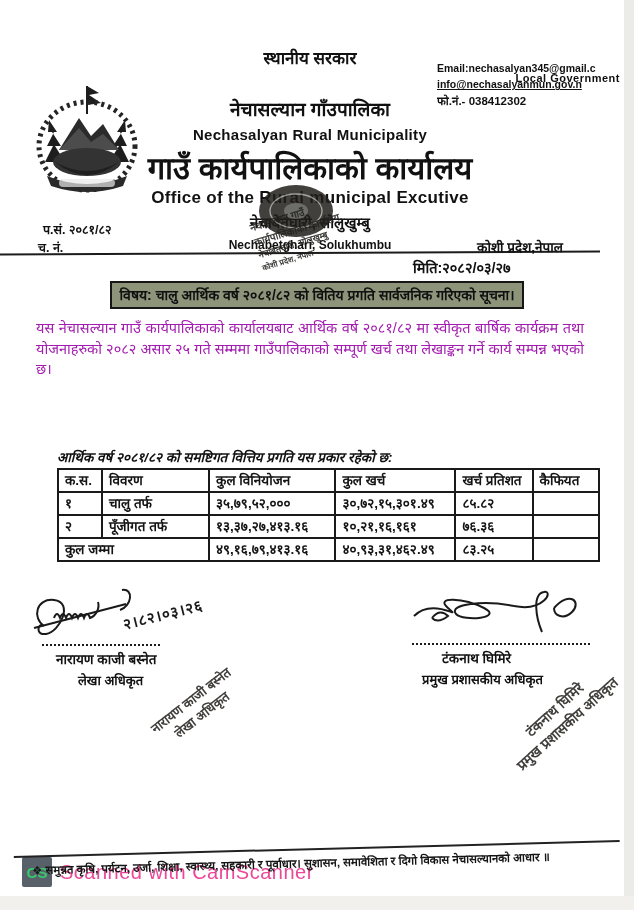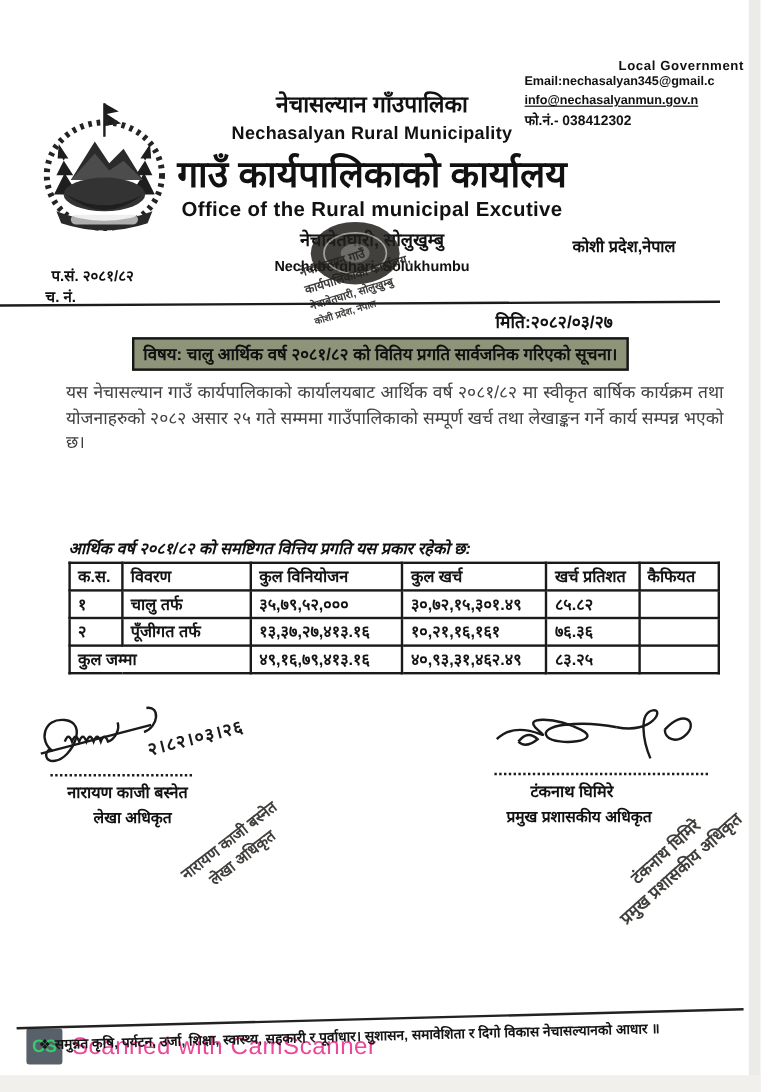--- a/index.html
+++ b/index.html
@@ -24,39 +24,39 @@
   .hdr .l3 { font-size:19px; font-weight:bold; margin-top:12px; }
   .hdr .l4 { font-size:15px; font-weight:bold; margin-top:4px; letter-spacing:.3px; }
   .hdr .l5 { font-size:31px; font-weight:bold; margin-top:3px; }
   .hdr .l6 { font-size:17px; font-weight:bold; margin-top:0; letter-spacing:.3px; }
   .hdr .l7 { font-size:15px; font-weight:bold; margin-top:4px; }
   .hdr .l8 { font-size:12px; font-weight:bold; margin-top:6px; }
 
   .logo { position:absolute; top:84px; left:33px; width:108px; height:118px; z-index:2; }
 
   .province { position:absolute; top:196px; left:430px; width:180px; text-align:center; z-index:3; }
-  .province .np { font-size:13.5px; font-weight:bold; }
+  .province .np { font-size:13.5px; font-weight:bold;margin-top:42px; }
   .province .en { font-size:12.5px; font-weight:bold; }
 
   .refno { position:absolute; top:221px; left:43px; font-size:12.5px; font-weight:bold; z-index:3; }
   .chno  { position:absolute; top:239px; left:38px; font-size:12.5px; font-weight:bold; z-index:3; }
   .rule  { position:absolute; top:252px; left:0; width:600px; border-top:2.5px solid #1c1c1c; transform:rotate(-0.3deg); z-index:1; }
   .date  { position:absolute; top:257px; left:413px; font-size:14.5px; font-weight:bold; z-index:3; }
 
   
   .seal { position:absolute; top:183px; left:238px; width:180px; height:110px; z-index:4; pointer-events:none; }
   .seal svg { position:absolute; top:0; left:18px; opacity:.92; }
   .seal .lines { position:absolute; top:38px; left:10px; transform:rotate(-17deg); transform-origin:left top; font-weight:bold; color:#23221f; opacity:.88; white-space:nowrap; }
   .seal .lines div { line-height:1.5; }
   .seal .s1 { font-size:10px; } .seal .s2 { font-size:10px; } .seal .s3 { font-size:9px; } .seal .s4 { font-size:8px; }
 
   .subject { position:absolute; top:281px; left:0; width:634px; text-align:center; z-index:3; }
   .subject span { display:inline-block; background:#8d947a; border:2px solid #161616; padding:2px 7px 3px; font-size:14px; font-weight:bold; color:#101010; }
 
-  .para { position:absolute; left:55px; width:548px; font-size:14.5px; line-height:1.42; text-align:justify; color:#404040; z-index:2; }
+  .para { position:absolute; left:36px; width:548px; font-size:14.5px; line-height:1.42; text-align:justify; color:#a21caf; z-index:2; }
   .p1 { top:318px; }
   .p2 { top:381px; }
 
   .tbl-intro { position:absolute; top:448px; left:57px; font-size:13.5px; font-weight:bold; font-style:italic; z-index:2; }
 
   table.prog { position:absolute; top:468px; left:57px; width:543px; border-collapse:collapse; z-index:2; }
   table.prog th, table.prog td { border:2px solid #1a1a1a; font-size:13.5px; padding:1px 6px 2px; text-align:left; height:21px; font-weight:bold; color:#141414; }
   table.prog th { font-weight:bold; }
 
   
@@ -116,20 +116,21 @@
 
       <ellipse cx="54" cy="78" rx="34" ry="14" fill="#333"></ellipse>
       <path d="M22 78 Q54 96 86 78 Q54 104 22 78 Z" fill="#1f1f1f"></path>
 
       <path d="M14 92 Q54 108 94 92 L90 102 Q54 114 18 102 Z" fill="#2a2a2a"></path>
       <rect x="26" y="95" width="56" height="8" rx="4" fill="#e8e8e8" opacity="0.7"></rect>
     </svg>
   </div>
 
   <div class="hdr">
+    <div class="l1">स्थानीय सरकार</div>
     <div class="l2">Local Government</div>
     <div class="l3">नेचासल्यान गाँउपालिका</div>
     <div class="l4">Nechasalyan Rural Municipality</div>
     <div class="l5">गाउँ कार्यपालिकाको कार्यालय</div>
     <div class="l6">Office of the Rural municipal Excutive</div>
     <div class="l7">नेचाबेतघारी, सोलुखुम्बु</div>
     <div class="l8">Nechabetghari, Solukhumbu</div>
   </div>
 
   <div class="seal">

